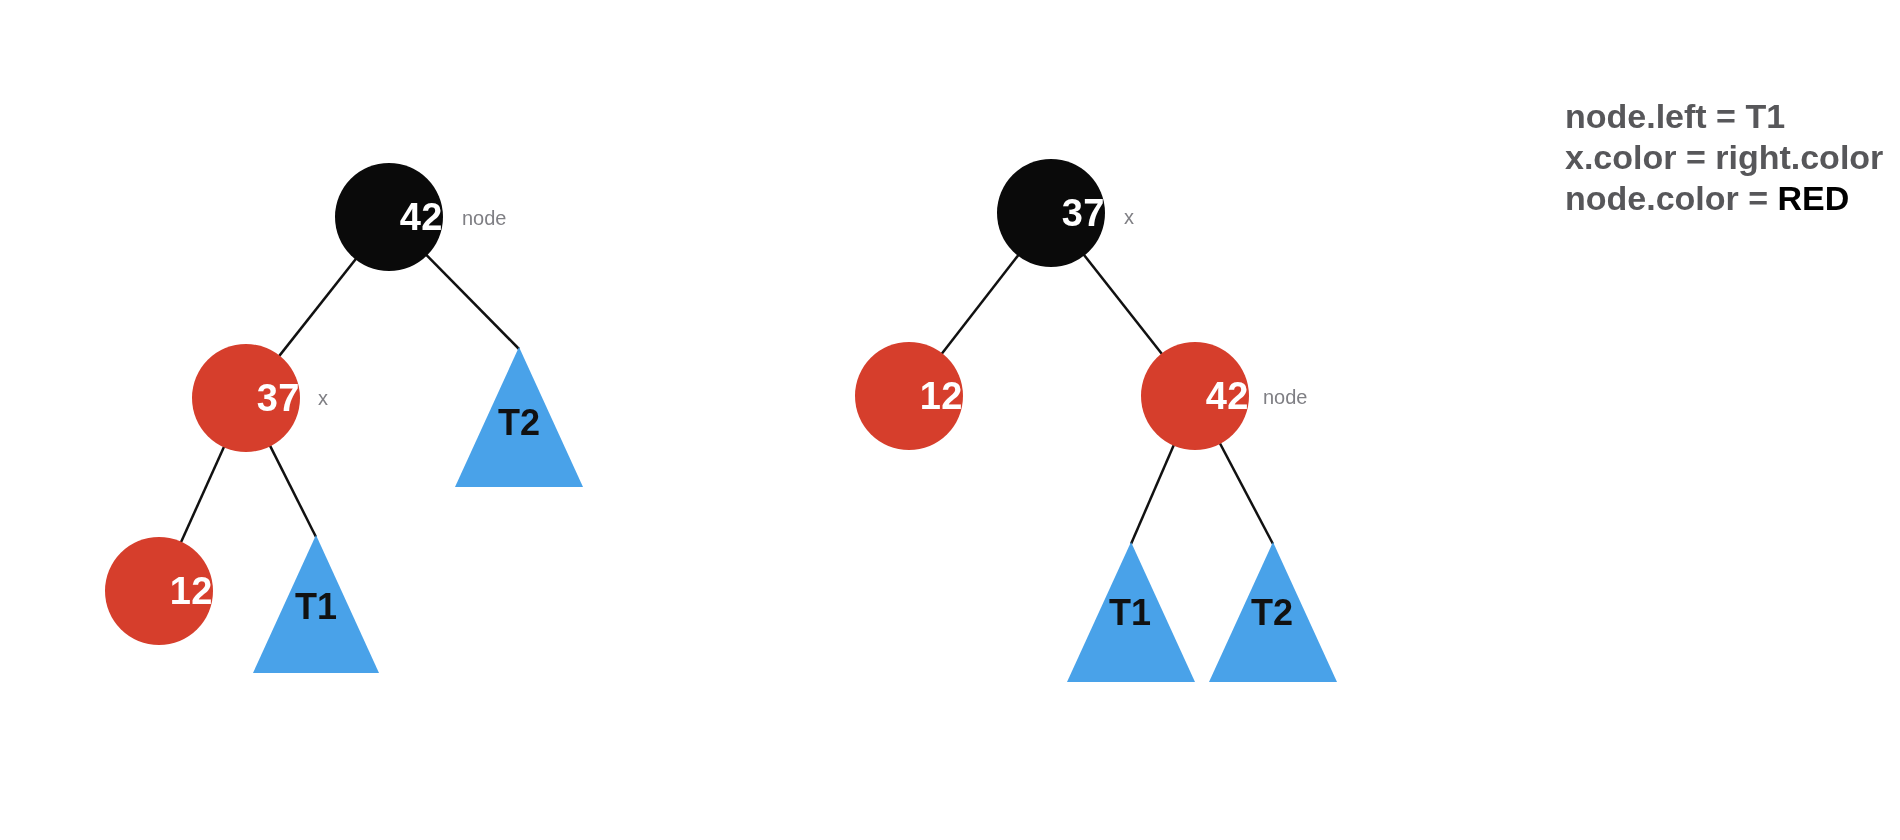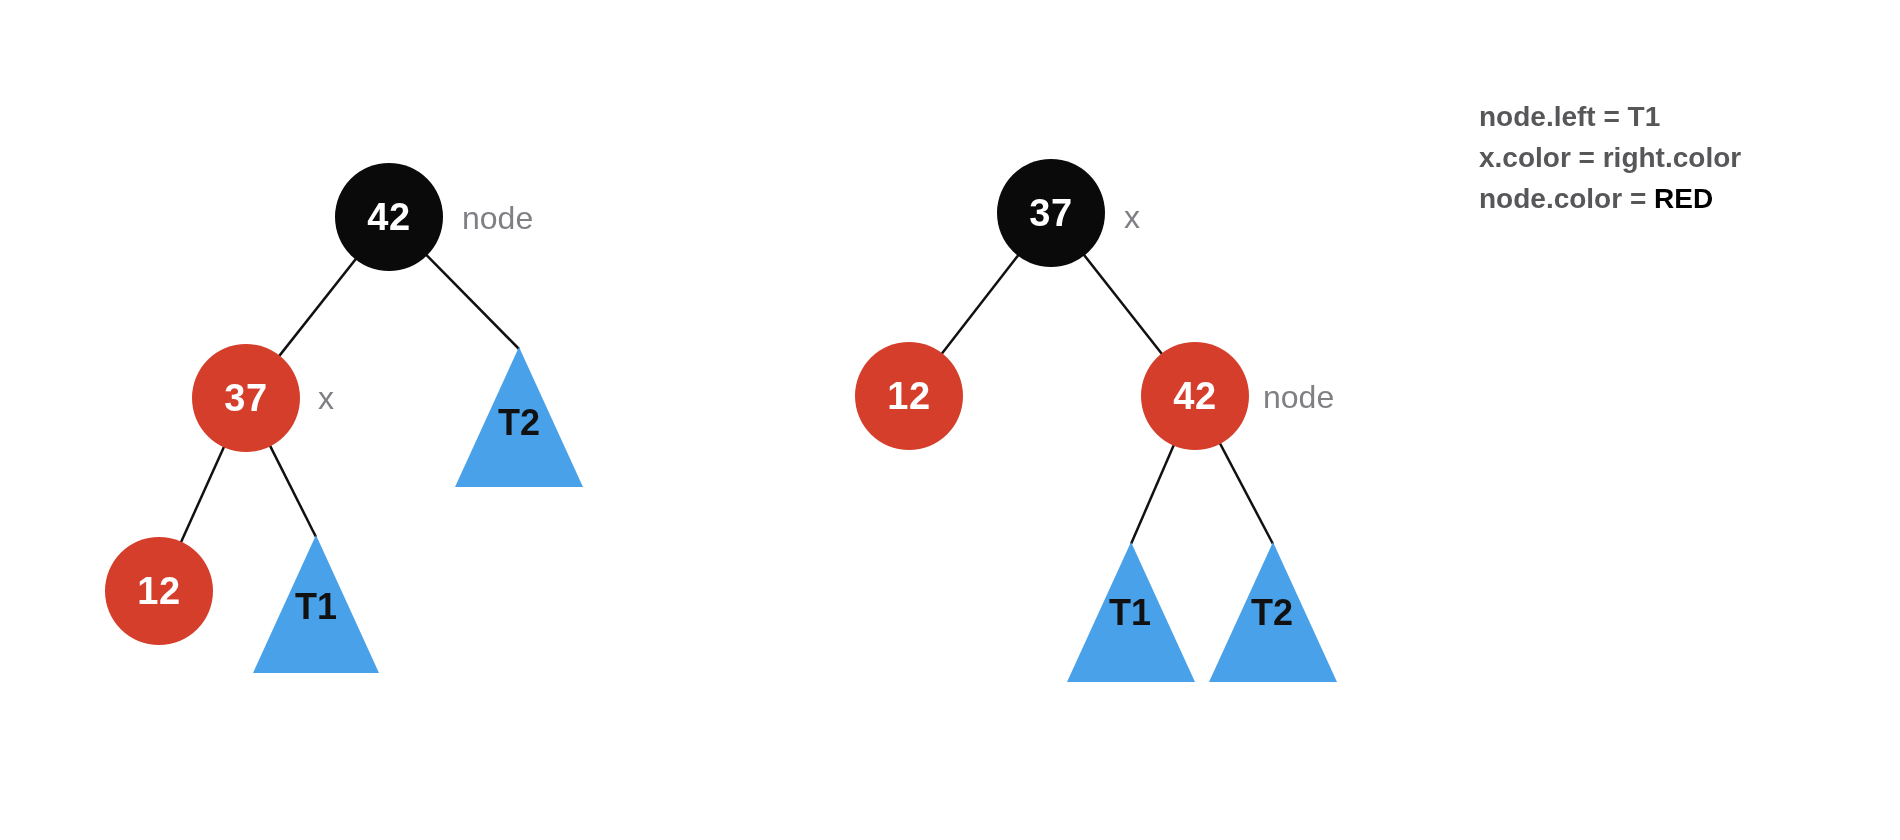--- a/index.html
+++ b/index.html
@@ -25,45 +25,45 @@
   svg.diagram line {
     stroke-width: 2.5px;
   }
   .node {
     position: absolute;
     width: 108px;
     height: 108px;
     border-radius: 50%;
     display: flex;
     align-items: center;
-    justify-content: center;
+    justify-content: flex-end;
     font-size: 38px;
     font-weight: 700;
     color: #ffffff;
     letter-spacing: 0.5px;
   }
   .pointer-label {
     position: absolute;
     transform: translateY(-52%);
-    font-size: 32px;
+    font-size: 20px;
     font-weight: 400;
     white-space: nowrap;
   }
   .tri-label {
     position: absolute;
     transform: translate(-50%, -50%);
     font-size: 36px;
     font-weight: 700;
     color: #111111;
   }
   .code-block {
     position: absolute;
-    left: 1479px;
+    left: 1565px;
     top: 96px;
-    font-size: 28px;
+    font-size: 34px;
     font-weight: 700;
     line-height: 41px;
     white-space: nowrap;
   }
 </style>
 </head>
 <body>
 
 <div class="canvas">
 

